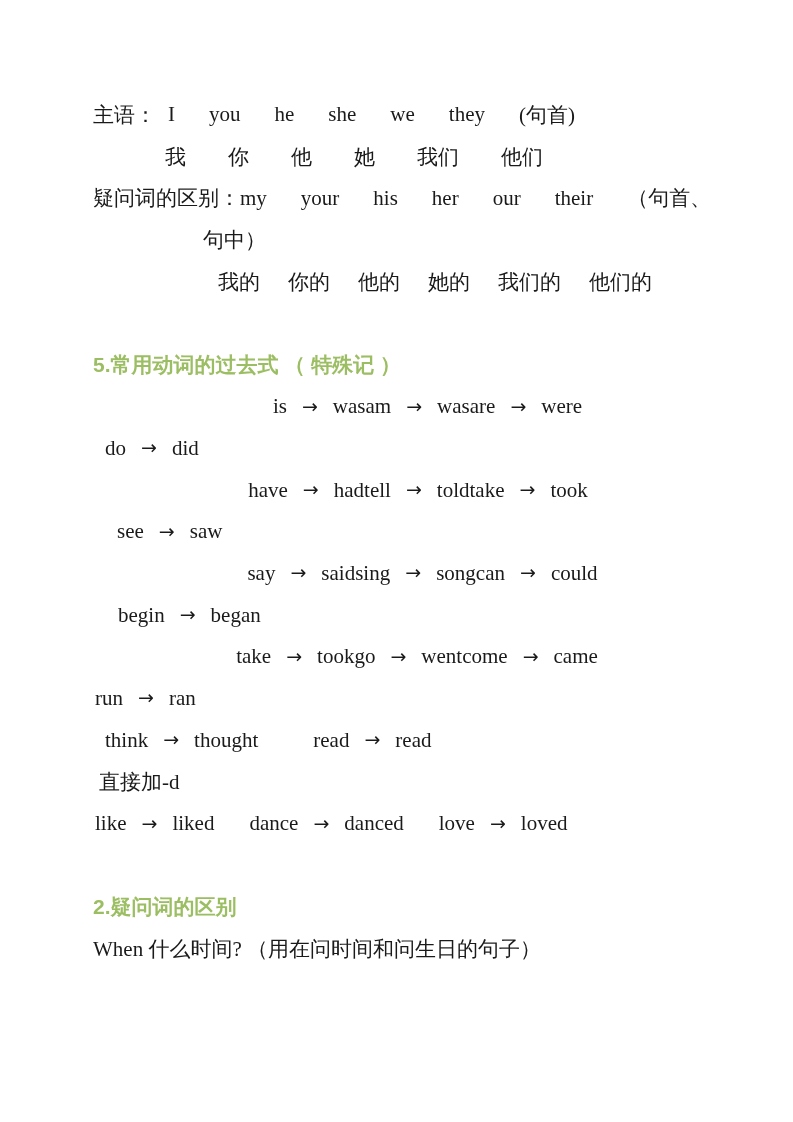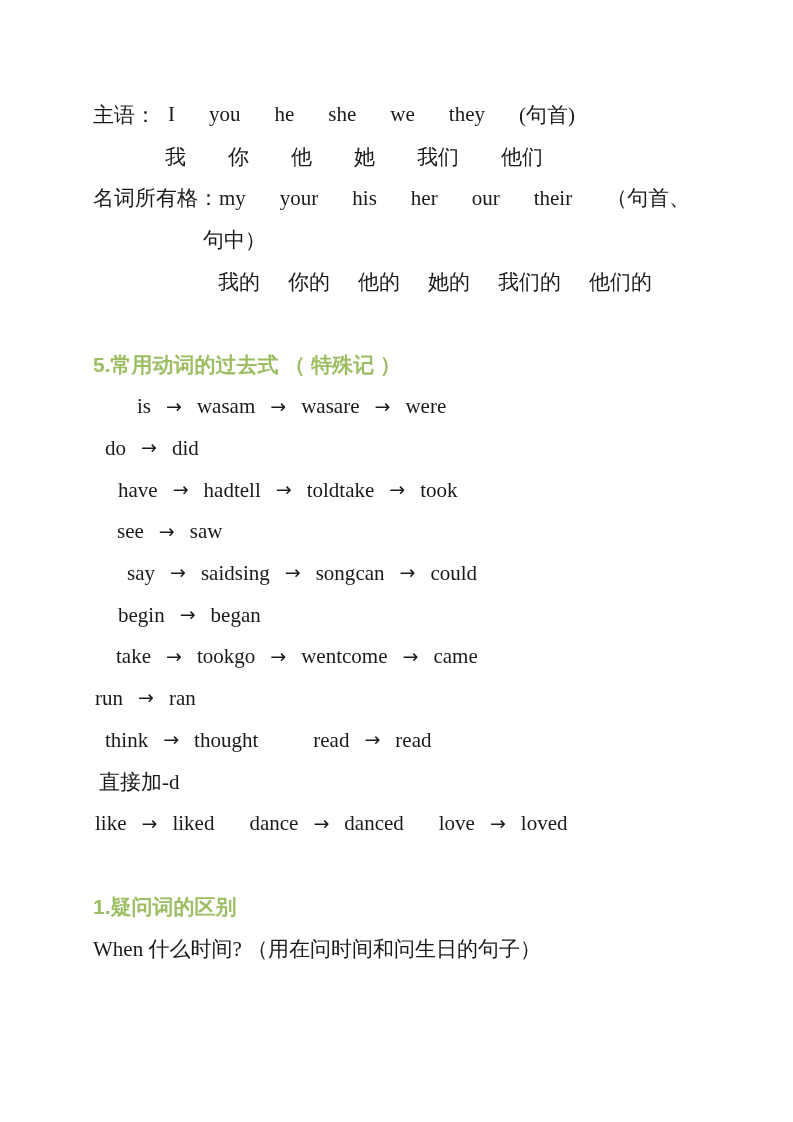--- a/index.html
+++ b/index.html
@@ -17,21 +17,21 @@
   }
   .line{
     height:41.7px;
     display:flex;
     align-items:center;
     font-size:21px;
     white-space:nowrap;
   }
   .line > * + * { margin-left: var(--g, 0px); }
   .line > .lbl + * { margin-left: var(--gl, var(--g, 0px)); }
-  .j{ justify-content:flex-start; }
+  .j{ justify-content:center; }
   .pair{ display:inline-flex; align-items:center; gap:15px; }
   .ar{ font-family:"DejaVu Sans",sans-serif; font-size:19px; position:relative; top:-1px; }
   .heading{
     color:var(--heading-green,#9CBE63);
     font-weight:bold;
     font-family:"Liberation Sans","DejaVu Sans",sans-serif;
     font-size:21px;
   }
   .sp{ height:41.7px; }
   .footer{
@@ -64,21 +64,21 @@
     <div class="line" style="padding-left:72px; --g:42px">
       <span>我</span>
       <span>你</span>
       <span>他</span>
       <span>她</span>
       <span>我们</span>
       <span>他们</span>
     </div>
 
     <div class="line" style="--g:34px; --gl:0px">
-      <span class="lbl">名词所有格：</span>
+      <span class="lbl">疑问词的区别：</span>
       <span>my</span>
       <span>your</span>
       <span>his</span>
       <span>her</span>
       <span>our</span>
       <span>their</span>
       <span>（句首、</span>
     </div>
 
     <div class="line" style="padding-left:110px">
@@ -235,21 +235,21 @@
       <span class="pair">
           <span>love</span>
           <span class="ar">→</span>
           <span>loved</span>
         </span>
     </div>
 
     <div class="line sp"></div>
 
     <div class="line heading">
-      <span>1.疑问词的区别</span>
+      <span>2.疑问词的区别</span>
     </div>
 
     <div class="line">
       <span>When 什么时间? （用在问时间和问生日的句子）</span>
     </div>
 
 
   </div>
 
 </div>

